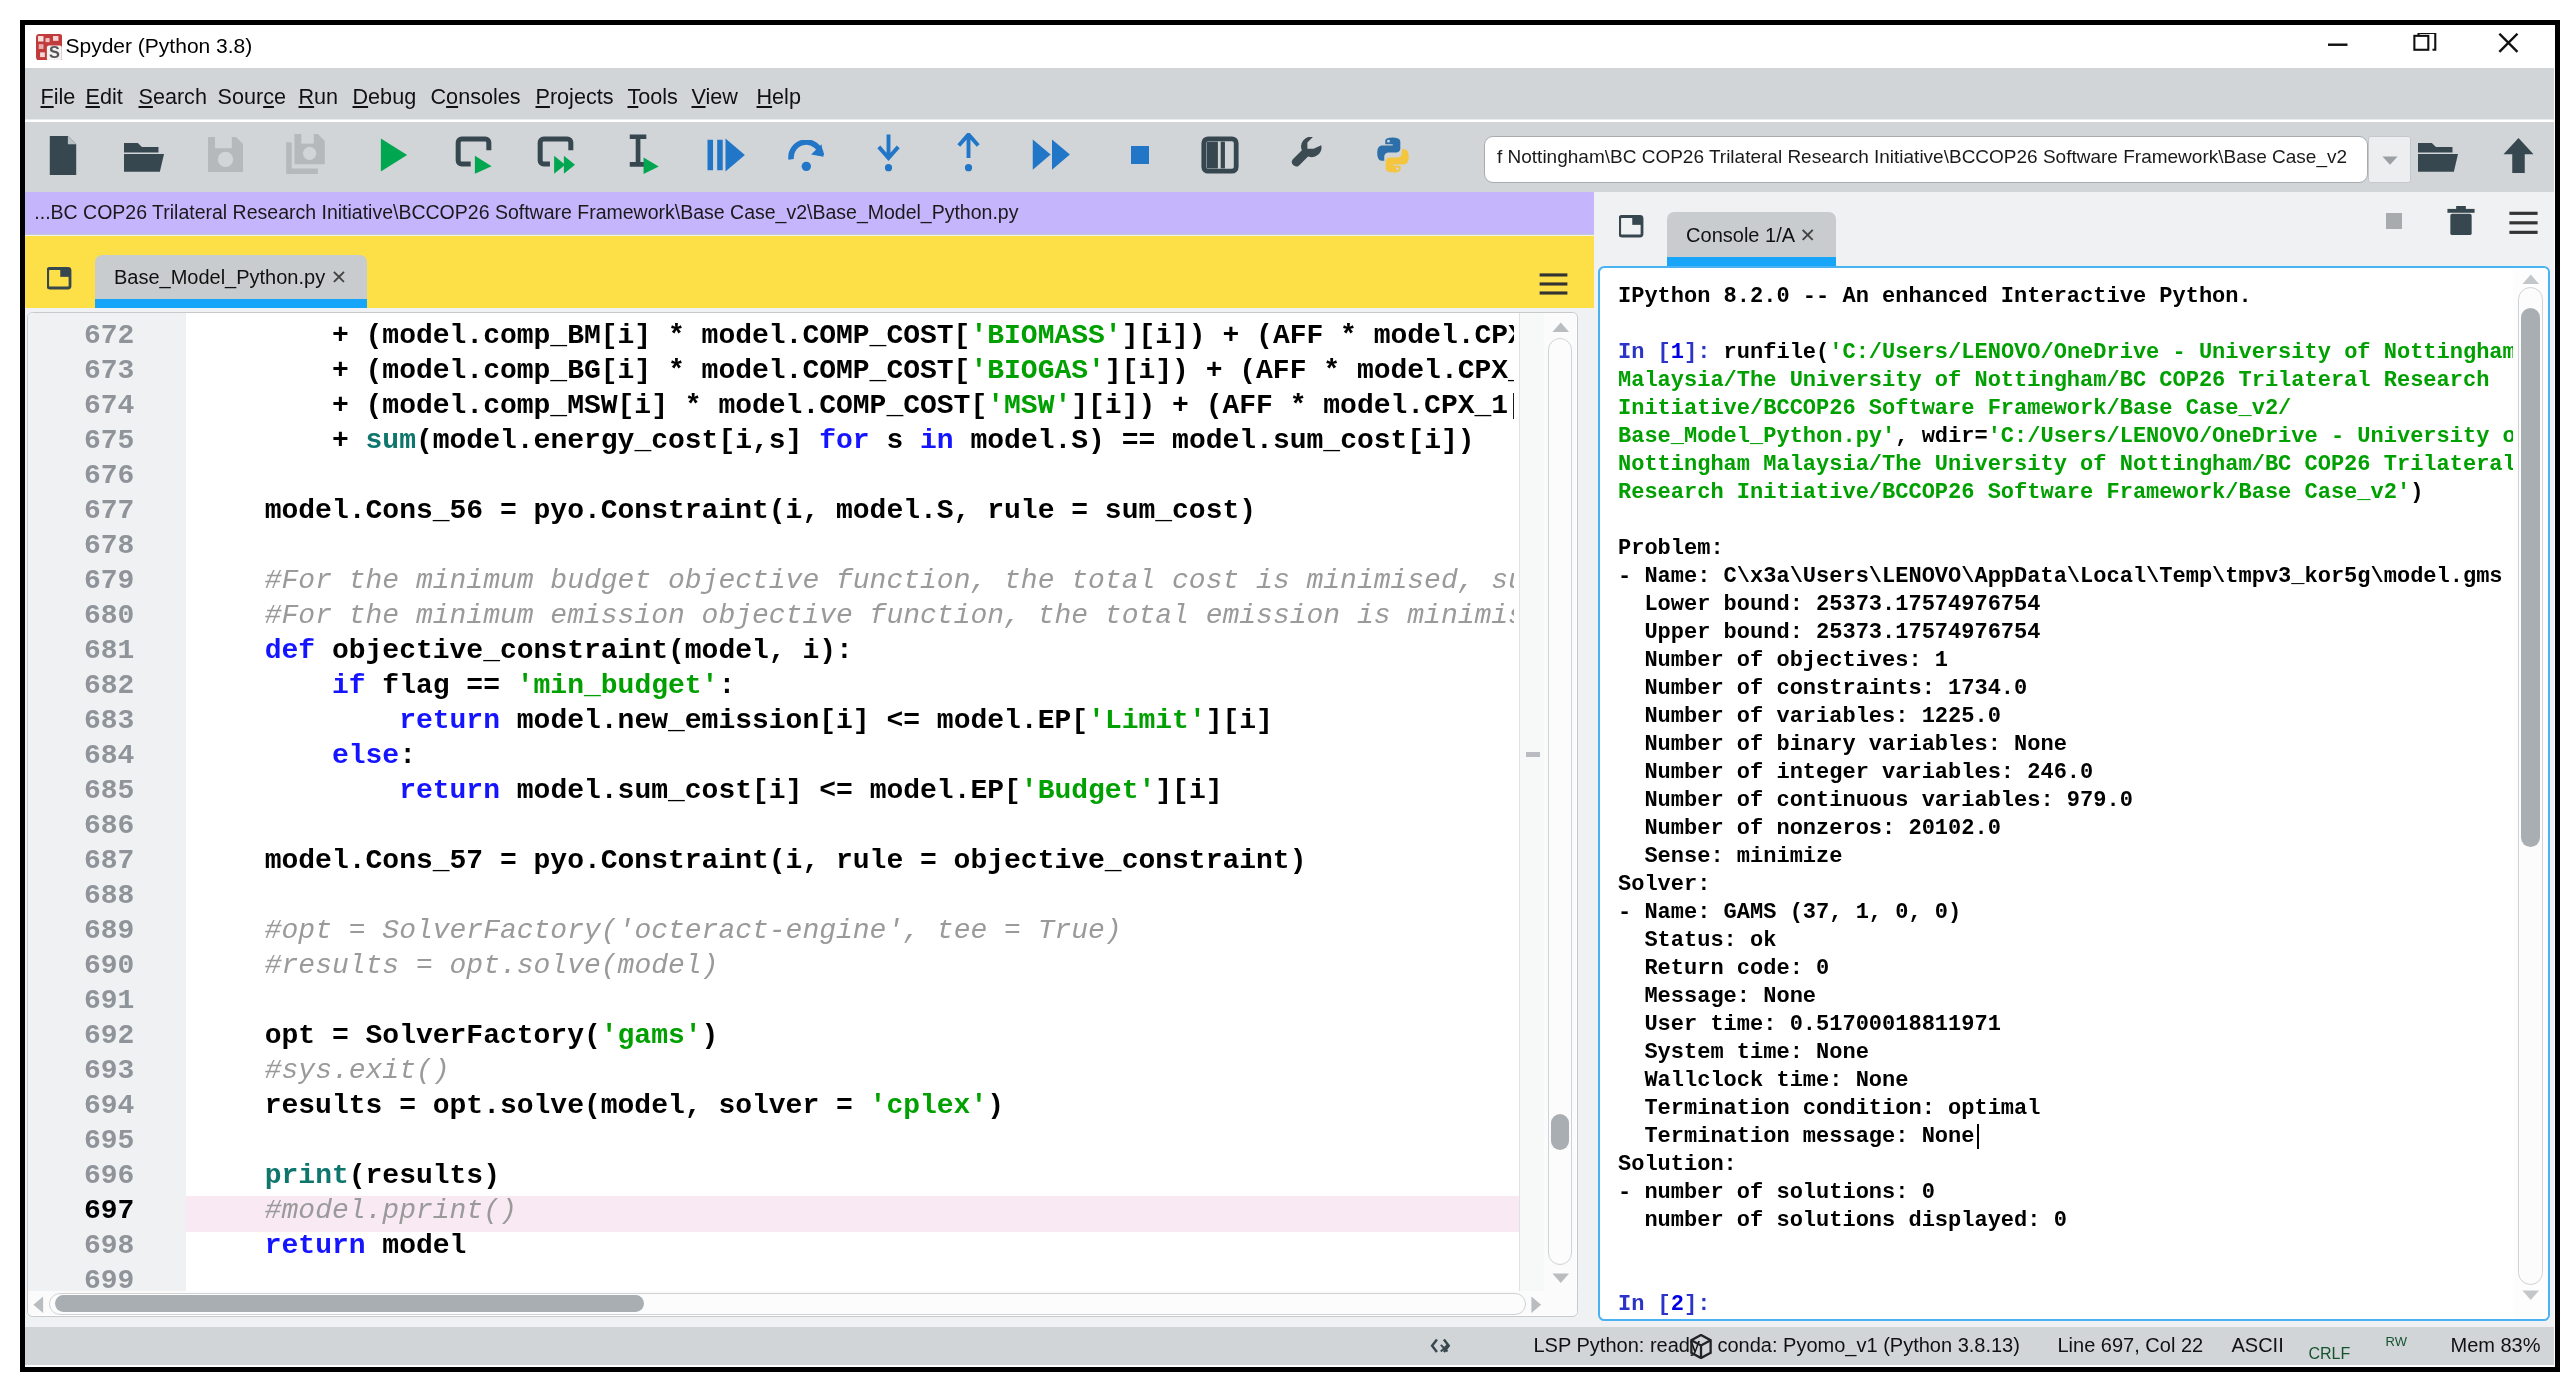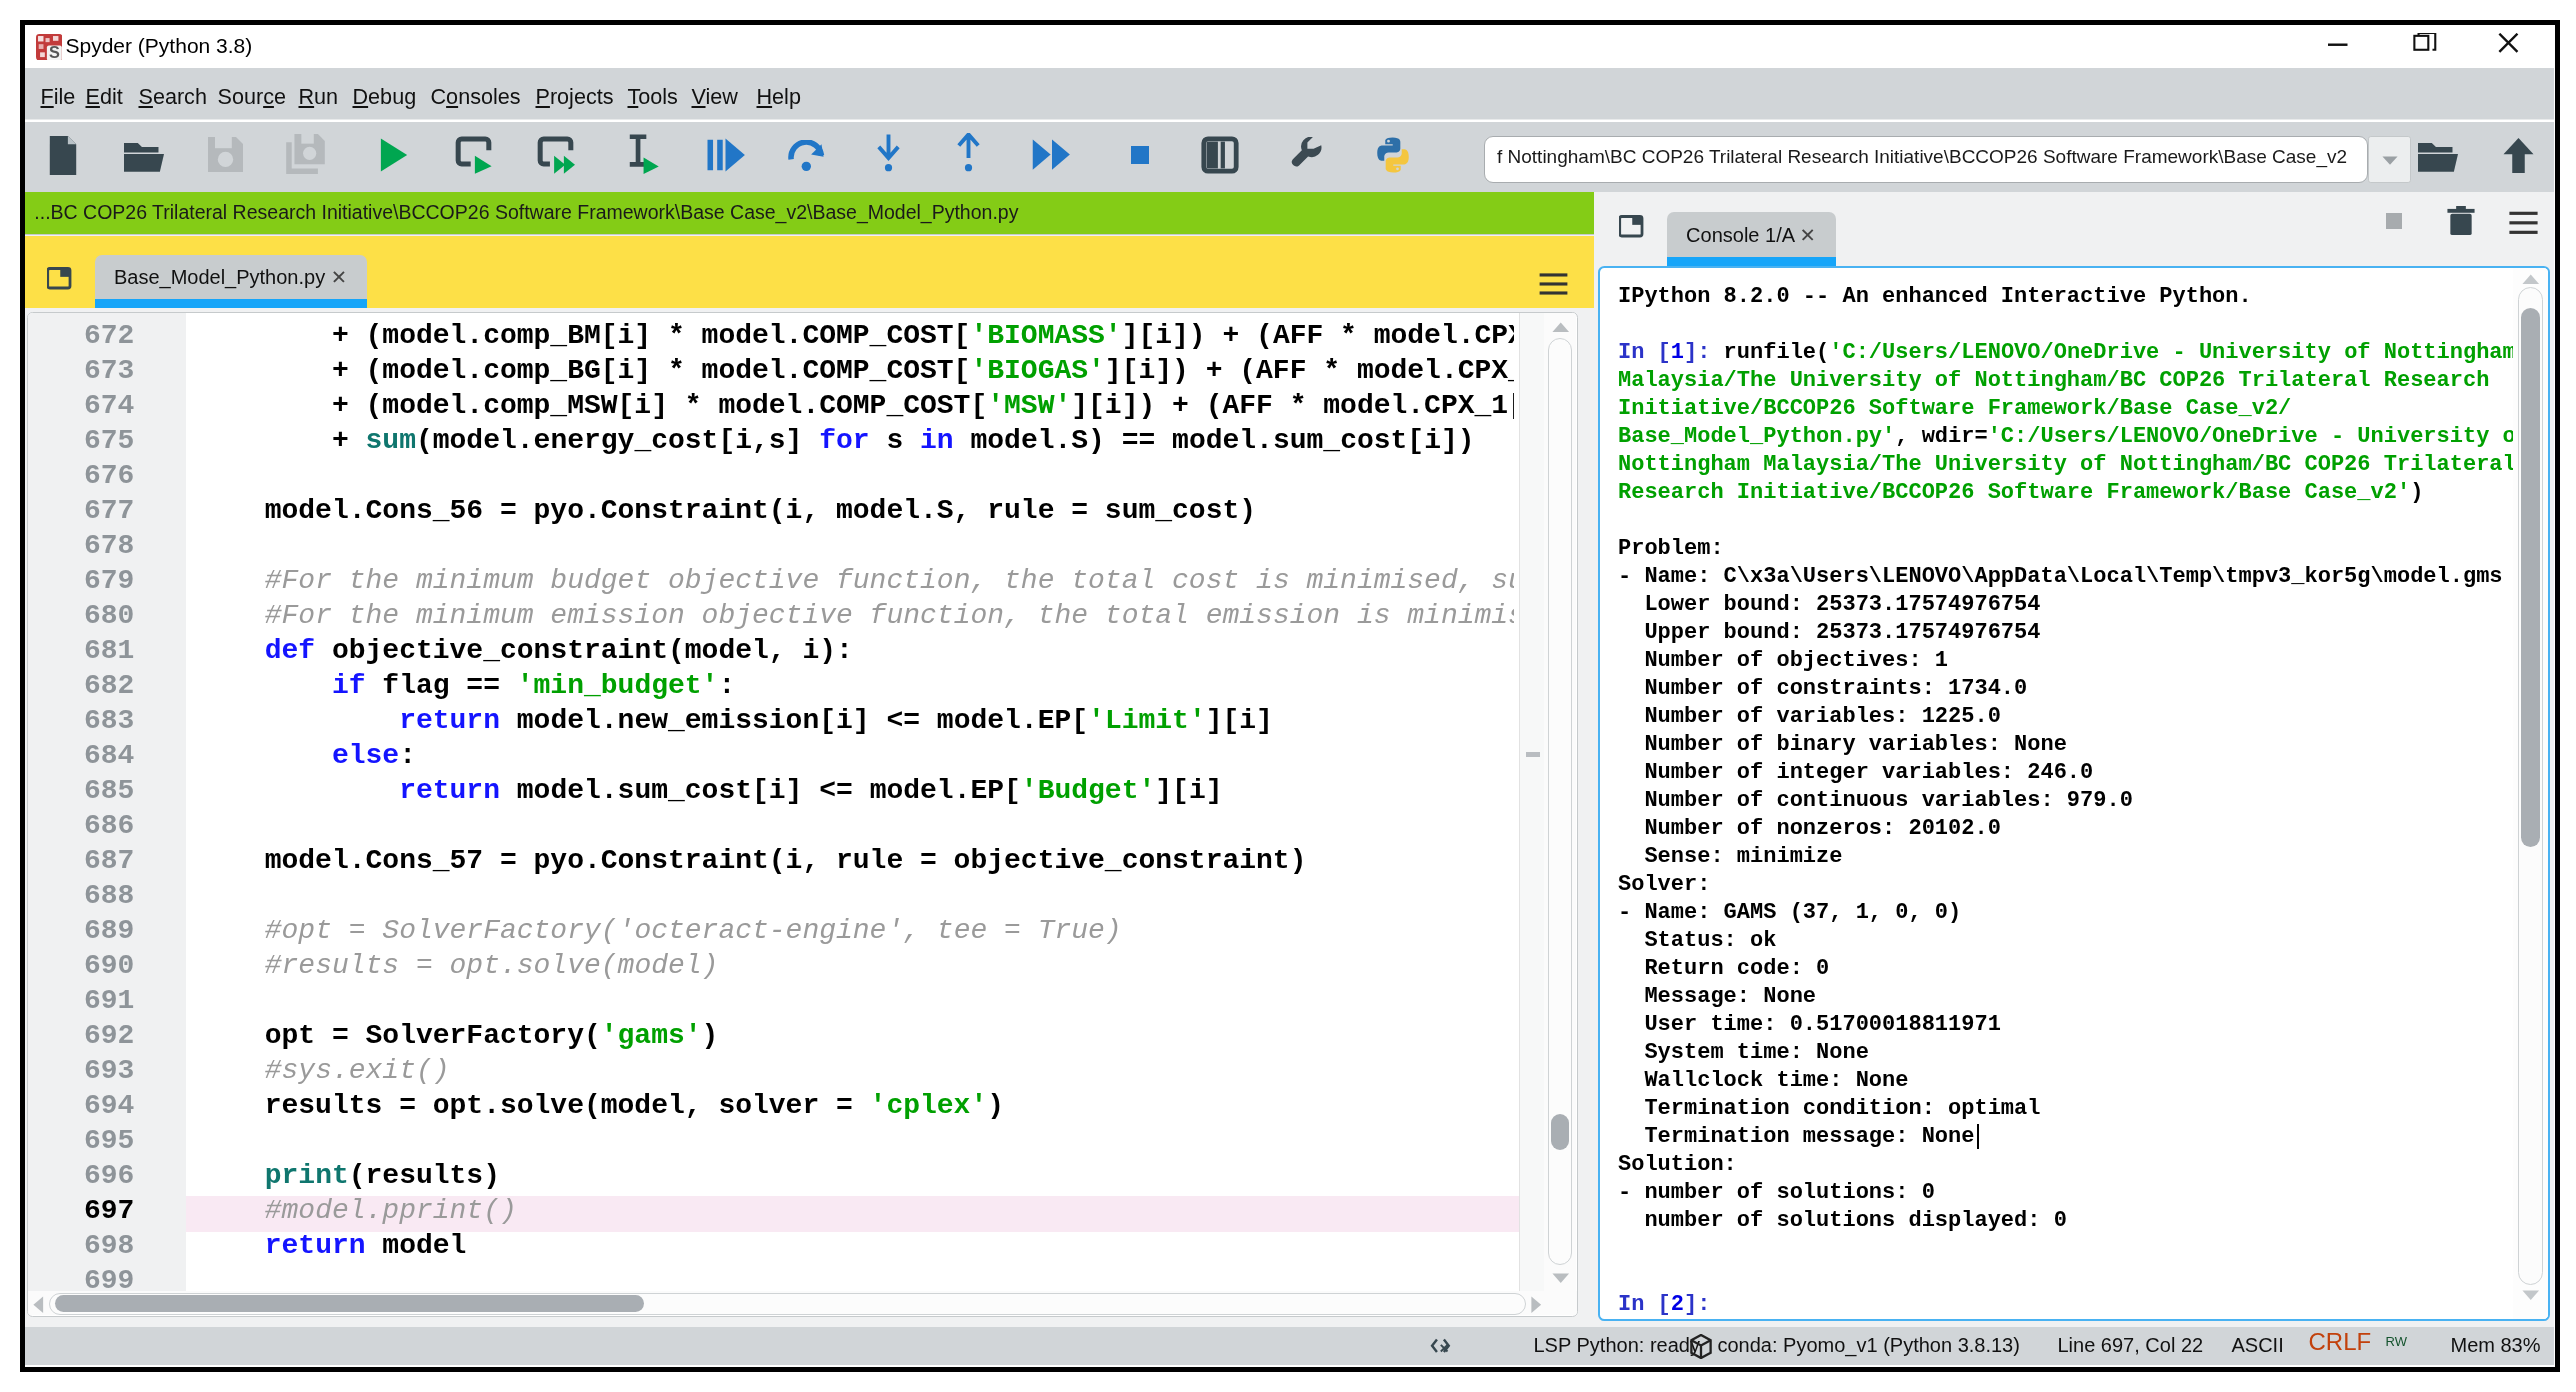--- a/index.html
+++ b/index.html
@@ -157,21 +157,21 @@
     </svg>
 
     <svg class="abs" style="left:2478px;top:16.7px" width="31" height="35" viewBox="0 0 24 28">
       <path d="M0 13 L12 0 L24 13 Z" fill="#37474f"></path>
       <rect x="7" y="12" width="10" height="16" fill="#37474f"></rect>
     </svg>
   </div>
 
   <div class="abs" style="left:0;top:167px;width:2529px;height:1135px;background:#f0f1f2">
 
-    <div class="abs" style="left:0;top:0;width:1569px;height:43px;background:#84cc16;border-bottom:1.4px solid #c6cacc">
+    <div class="abs" style="left:0;top:0;width:1569px;height:43px;background:#c4b5fd;border-bottom:1.4px solid #c6cacc">
       <div class="abs" style="left:9.8px;top:9px;font-size:19.5px;color:#1a1a1a">...BC COP26 Trilateral Research Initiative\BCCOP26 Software Framework\Base Case_v2\Base_Model_Python.py</div>
     </div>
 
     <div class="abs" style="left:0;top:44px;width:1569px;height:72px;background:#fde047">
       <svg class="abs" style="left:22px;top:29px" width="26.5" height="26.5" viewBox="0 0 38 38">
         <rect x="1" y="5" width="32" height="28" rx="3" fill="none" stroke="#37474f" stroke-width="4"></rect>
         <rect x="19" y="5" width="14" height="12" fill="#37474f"></rect>
       </svg>
       <div class="abs" style="left:70px;top:19.5px;width:272px;height:44px;background:#c8ccce;border-radius:7px 7px 0 0"></div>
       <div class="abs" style="left:70px;top:20px;width:272px;height:43px;font-size:20px;color:#111;text-align:center;line-height:43px">Base_Model_Python.py <span style="color:#444;font-size:19.5px">✕</span></div>
@@ -353,18 +353,18 @@
       <path d="M22 22 L34 34 M22 34 L34 22" stroke="#37474f" stroke-width="3.5" fill="none" transform="translate(-2,-2) scale(0.8)"></path>
     </svg>
     <div class="abs" style="left:1509px;top:7px;font-size:20px;color:#111">LSP Python: ready</div>
     <svg class="abs" style="left:1664px;top:7px" width="24" height="25" viewBox="0 0 24 26">
       <path d="M12 1 L22 6.5 L22 19.5 L12 25 L2 19.5 L2 6.5 Z" fill="none" stroke="#222" stroke-width="2.4"></path>
       <path d="M2 6.5 L12 12 L22 6.5 M12 12 L12 25" fill="none" stroke="#222" stroke-width="2.4"></path>
     </svg>
     <div class="abs" style="left:1693px;top:7px;font-size:20px;color:#111">conda: Pyomo_v1 (Python 3.8.13)</div>
     <div class="abs" style="left:2033px;top:7px;font-size:20px;color:#111">Line 697, Col 22</div>
     <div class="abs" style="left:2207px;top:7px;font-size:20px;color:#111">ASCII</div>
-    <div class="abs" style="left:2284px;top:1px;font-size:24px;color:#c2410c">CRLF</div>
+    <div class="abs" style="left:2284px;top:18px;font-size:16px;color:#14532d">CRLF</div>
     <div class="abs" style="left:2361px;top:7px;font-size:13px;color:#14532d">RW</div>
     <div class="abs" style="left:2426px;top:7px;font-size:20px;color:#111">Mem 83%</div>
   </div>
 </div>
 
 
 </body></html>

